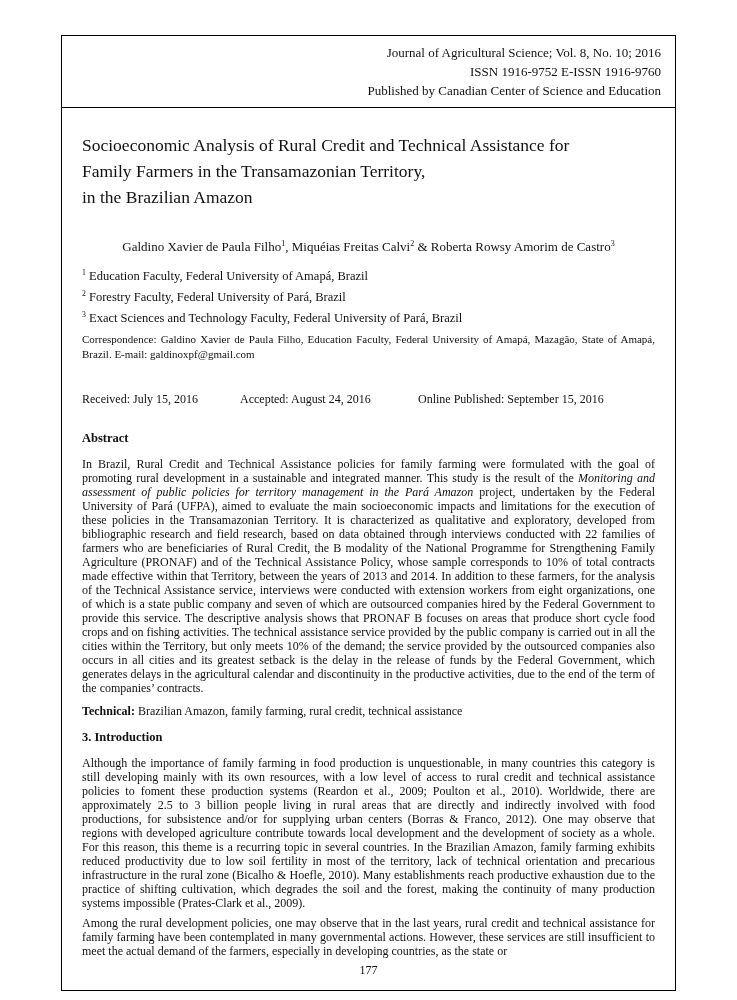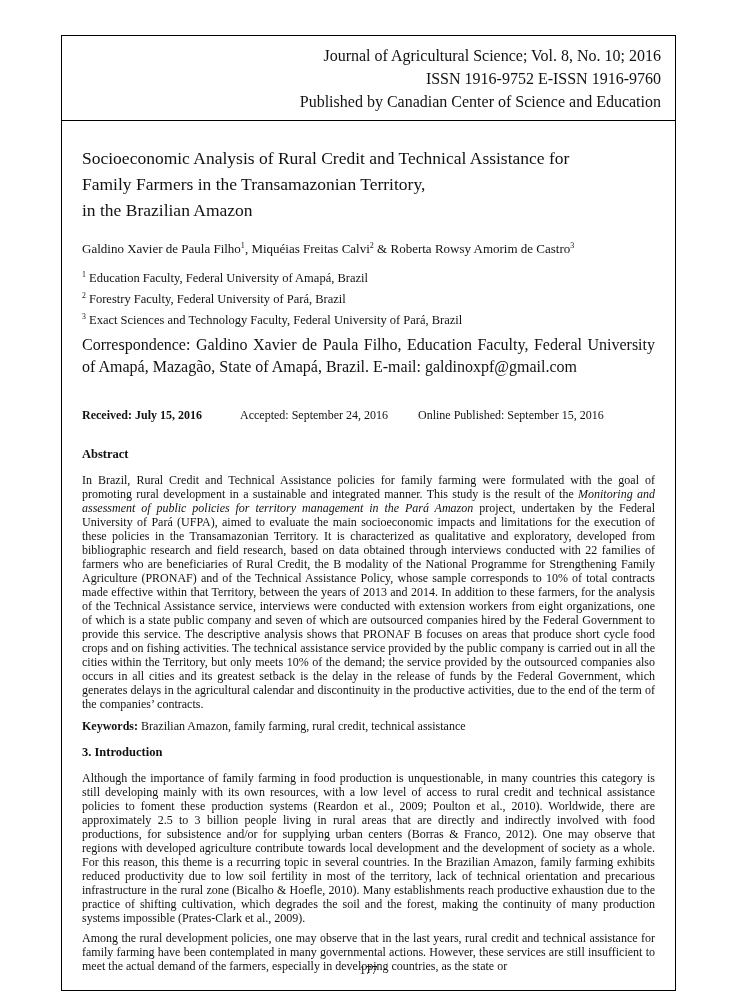--- a/index.html
+++ b/index.html
@@ -20,49 +20,49 @@
     position: absolute;
     left: 61px;
     top: 35px;
     width: 615px;
     height: 956px;
     border: 1px solid #000;
     overflow: hidden;
   }
   .jheader {
     text-align: right;
-    font-size: 16px;
+    font-size: 13px;
     line-height: 1.45;
     padding: 8px 14px 6px 20px;
     border-bottom: 1px solid #000;
   }
   .content { padding: 0 20px; }
   .title {
     margin-top: 24px;
     font-size: 17.5px;
     font-weight: 400;
     line-height: 1.5;
   }
   .authors {
-    margin-top: 18px;
-    text-align: left;
+    margin-top: 29px;
+    text-align: center;
     font-size: 13px;
   }
   sup { font-size: 0.62em; vertical-align: super; line-height: 0; }
   .affiliations { margin-top: 14px; font-size: 12.5px; }
   .affiliations p { margin-bottom: 6px; }
   .correspondence {
     margin-top: 4px;
-    font-size: 16px;
+    font-size: 11px;
     line-height: 1.35;
     text-align: justify;
   }
   .dates { margin-top: 30px; font-size: 12px; }
   .dates .row { display: block; margin-bottom: 11px; white-space: nowrap; }
-  .dates .c1 { display: inline-block; width: 158px; font-weight: bold; }
+  .dates .c1 { display: inline-block; width: 158px; }
   .dates .c2 { display: inline-block; width: 178px; }
   .dates .d1 { display: inline-block; width: 196px; }
   .section-heading {
     margin-top: 24px;
     font-size: 12.5px;
     font-weight: 700;
   }
   .body-text {
     margin-top: 11px;
     font-size: 12px;
@@ -106,27 +106,27 @@
 
       <div class="affiliations">
         <p><sup>1</sup><span> Education Faculty, Federal University of Amapá, Brazil</span></p>
         <p><sup>2</sup><span> Forestry Faculty, Federal University of Pará, Brazil</span></p>
         <p><sup>3</sup><span> Exact Sciences and Technology Faculty, Federal University of Pará, Brazil</span></p>
       </div>
 
       <p class="correspondence">Correspondence: Galdino Xavier de Paula Filho, Education Faculty, Federal University of Amapá, Mazagão, State of Amapá, Brazil. E-mail: galdinoxpf@gmail.com</p>
 
       <div class="dates">
-        <span class="row"><span class="c1">Received: July 15, 2016</span><span class="c2">Accepted: September 24, 2016</span><span>Online Published: September 15, 2016</span></span>
+        <span class="row"><span class="c1">Received: July 15, 2016</span><span class="c2">Accepted: August 24, 2016</span><span>Online Published: September 15, 2016</span></span>
       </div>
 
       <h2 class="section-heading">Abstract</h2>
       <p class="body-text"><span>In Brazil, Rural Credit and Technical Assistance policies for family farming were formulated with the goal of promoting rural development in a sustainable and integrated manner. This study is the result of the </span><span class="italic">Monitoring and assessment of public policies for territory management in the Pará Amazon</span><span> project, undertaken by the Federal University of Pará (UFPA), aimed to evaluate the main socioeconomic impacts and limitations for the execution of these policies in the Transamazonian Territory. It is characterized as qualitative and exploratory, developed from bibliographic research and field research, based on data obtained through interviews conducted with 22 families of farmers who are beneficiaries of Rural Credit, the B modality of the National Programme for Strengthening Family Agriculture (PRONAF) and of the Technical Assistance Policy, whose sample corresponds to 10% of total contracts made effective within that Territory, between the years of 2013 and 2014. In addition to these farmers, for the analysis of the Technical Assistance service, interviews were conducted with extension workers from eight organizations, one of which is a state public company and seven of which are outsourced companies hired by the Federal Government to provide this service. The descriptive analysis shows that PRONAF B focuses on areas that produce short cycle food crops and on fishing activities. The technical assistance service provided by the public company is carried out in all the cities within the Territory, but only meets 10% of the demand; the service provided by the outsourced companies also occurs in all cities and its greatest setback is the delay in the release of funds by the Federal Government, which generates delays in the agricultural calendar and discontinuity in the productive activities, due to the end of the term of the companies’ contracts.</span></p>
 
-      <p class="keywords"><b>Keywords:</b> <span>Brazilian Amazon, family farming, rural credit, technical assistance</span></p>
+      <p class="keywords"><b>Technical:</b> <span>Brazilian Amazon, family farming, rural credit, technical assistance</span></p>
 
       <h2 class="section-heading intro-heading">3. Introduction</h2>
       <p class="body-text">Although the importance of family farming in food production is unquestionable, in many countries this category is still developing mainly with its own resources, with a low level of access to rural credit and technical assistance policies to foment these production systems (Reardon et al., 2009; Poulton et al., 2010). Worldwide, there are approximately 2.5 to 3 billion people living in rural areas that are directly and indirectly involved with food productions, for subsistence and/or for supplying urban centers (Borras &amp; Franco, 2012). One may observe that regions with developed agriculture contribute towards local development and the development of society as a whole. For this reason, this theme is a recurring topic in several countries. In the Brazilian Amazon, family farming exhibits reduced productivity due to low soil fertility in most of the territory, lack of technical orientation and precarious infrastructure in the rural zone (Bicalho &amp; Hoefle, 2010). Many establishments reach productive exhaustion due to the practice of shifting cultivation, which degrades the soil and the forest, making the continuity of many production systems impossible (Prates-Clark et al., 2009).</p>
       <p class="body-text">Among the rural development policies, one may observe that in the last years, rural credit and technical assistance for family farming have been contemplated in many governmental actions. However, these services are still insufficient to meet the actual demand of the farmers, especially in developing countries, as the state or</p>
 
     </div>
 
     <div class="pageno">177</div>
 
   </div>

